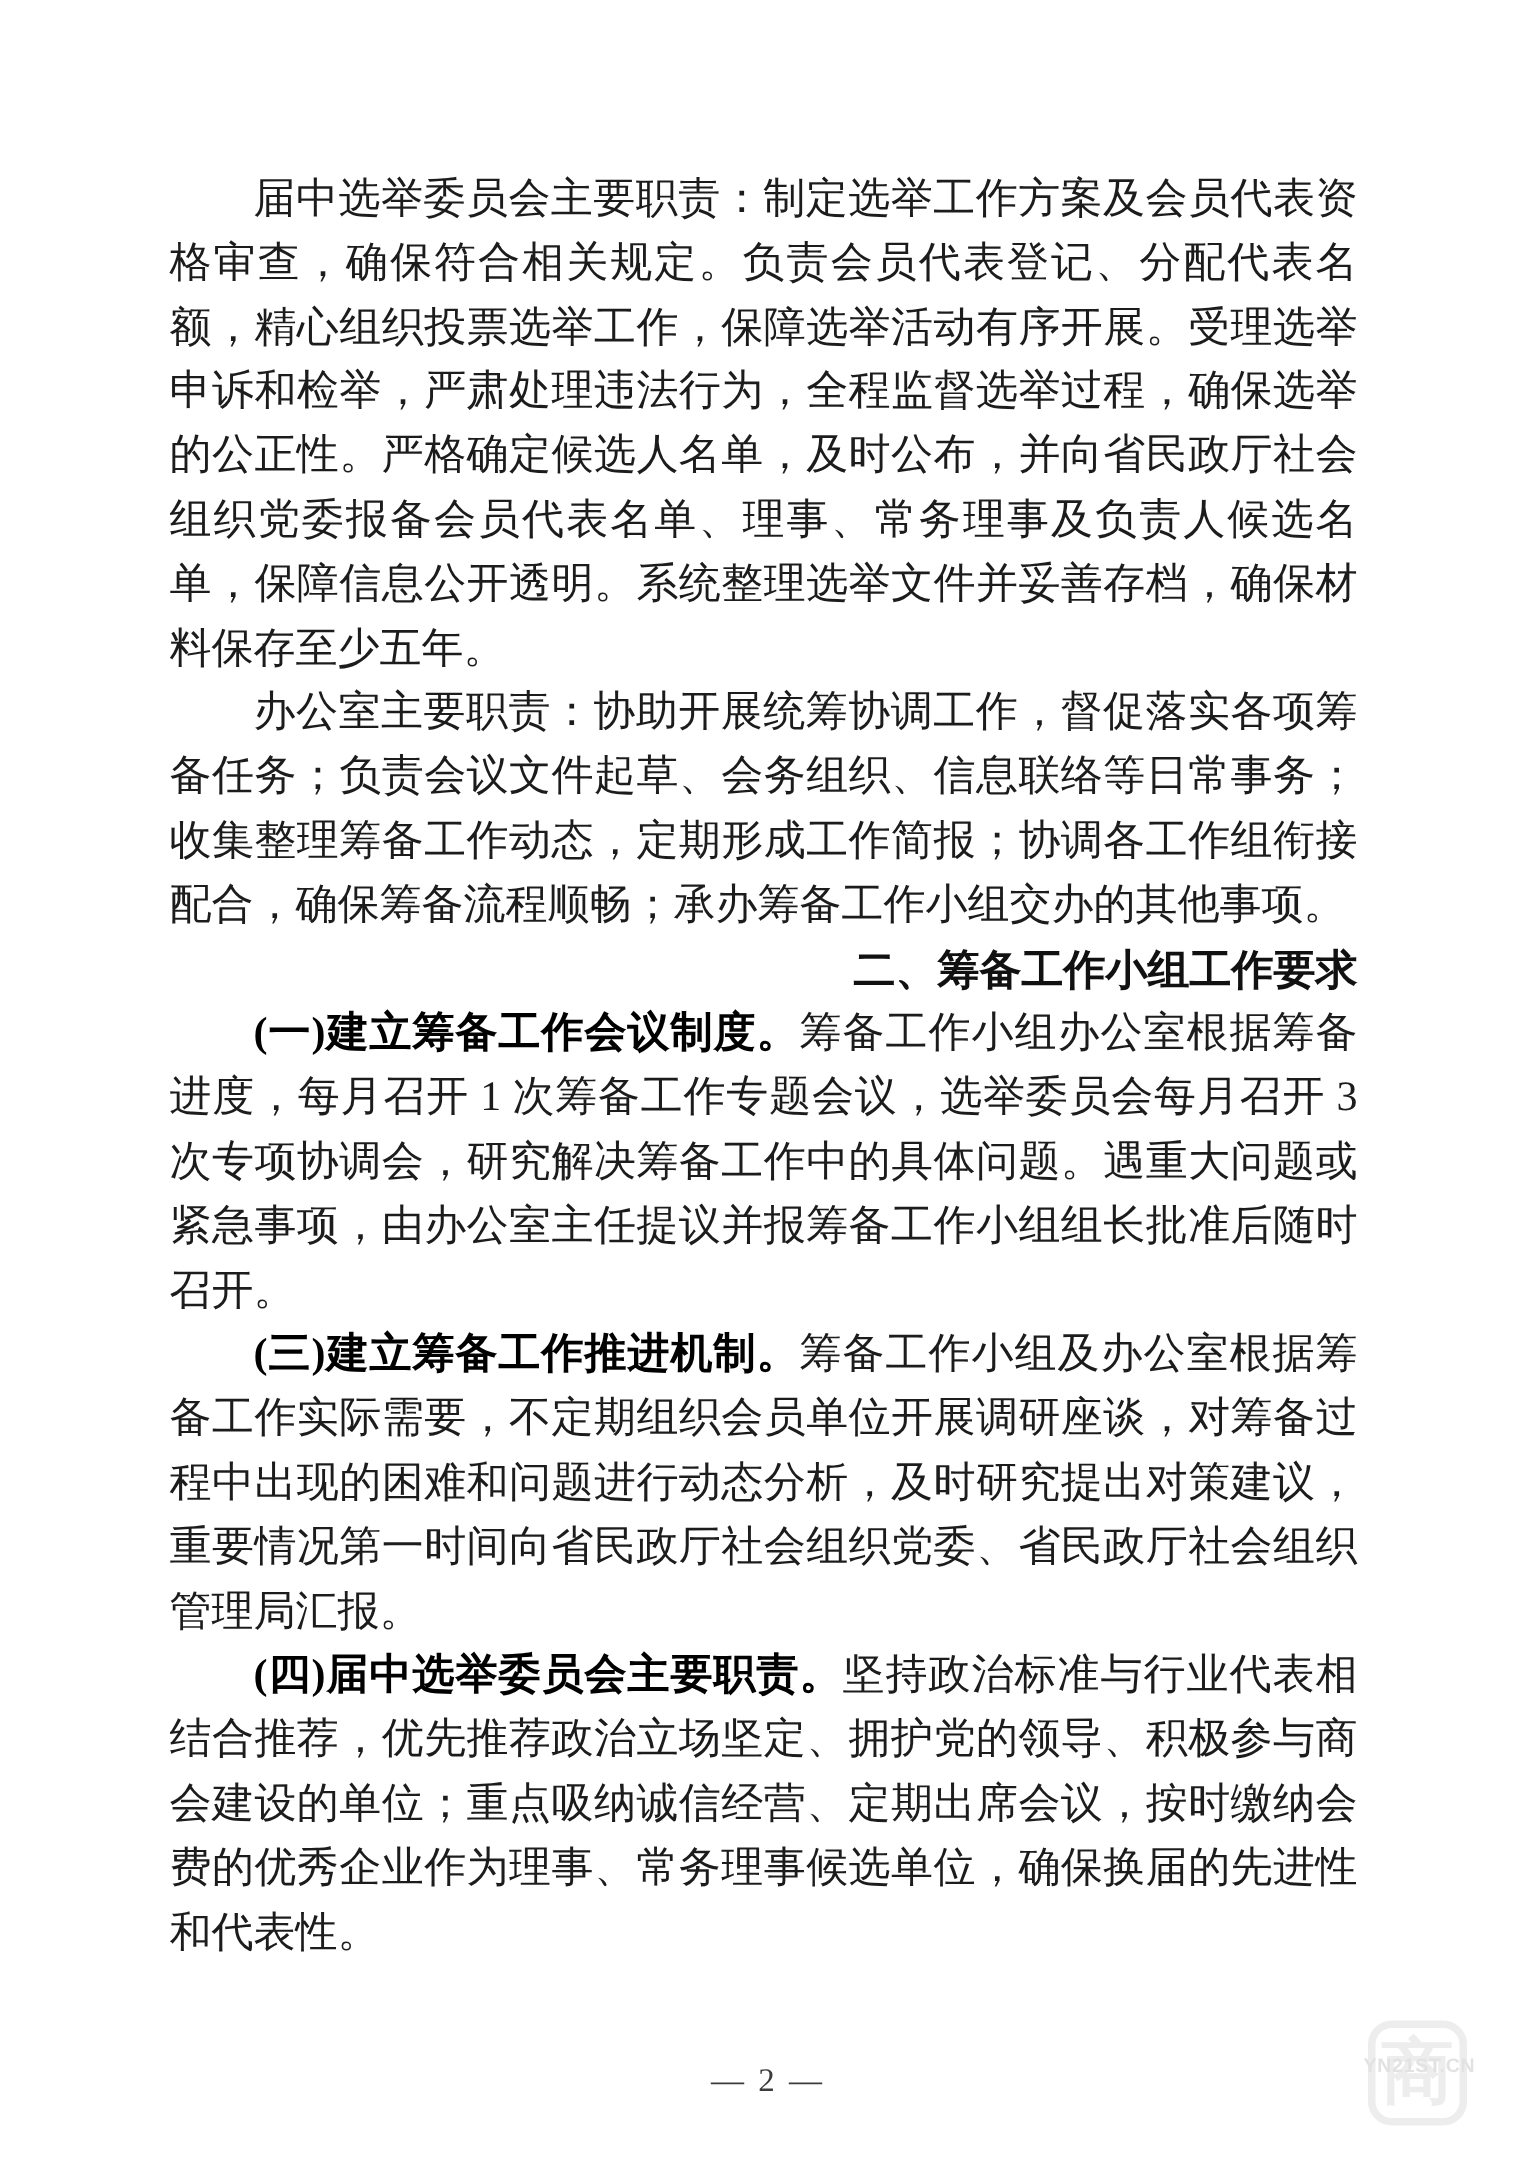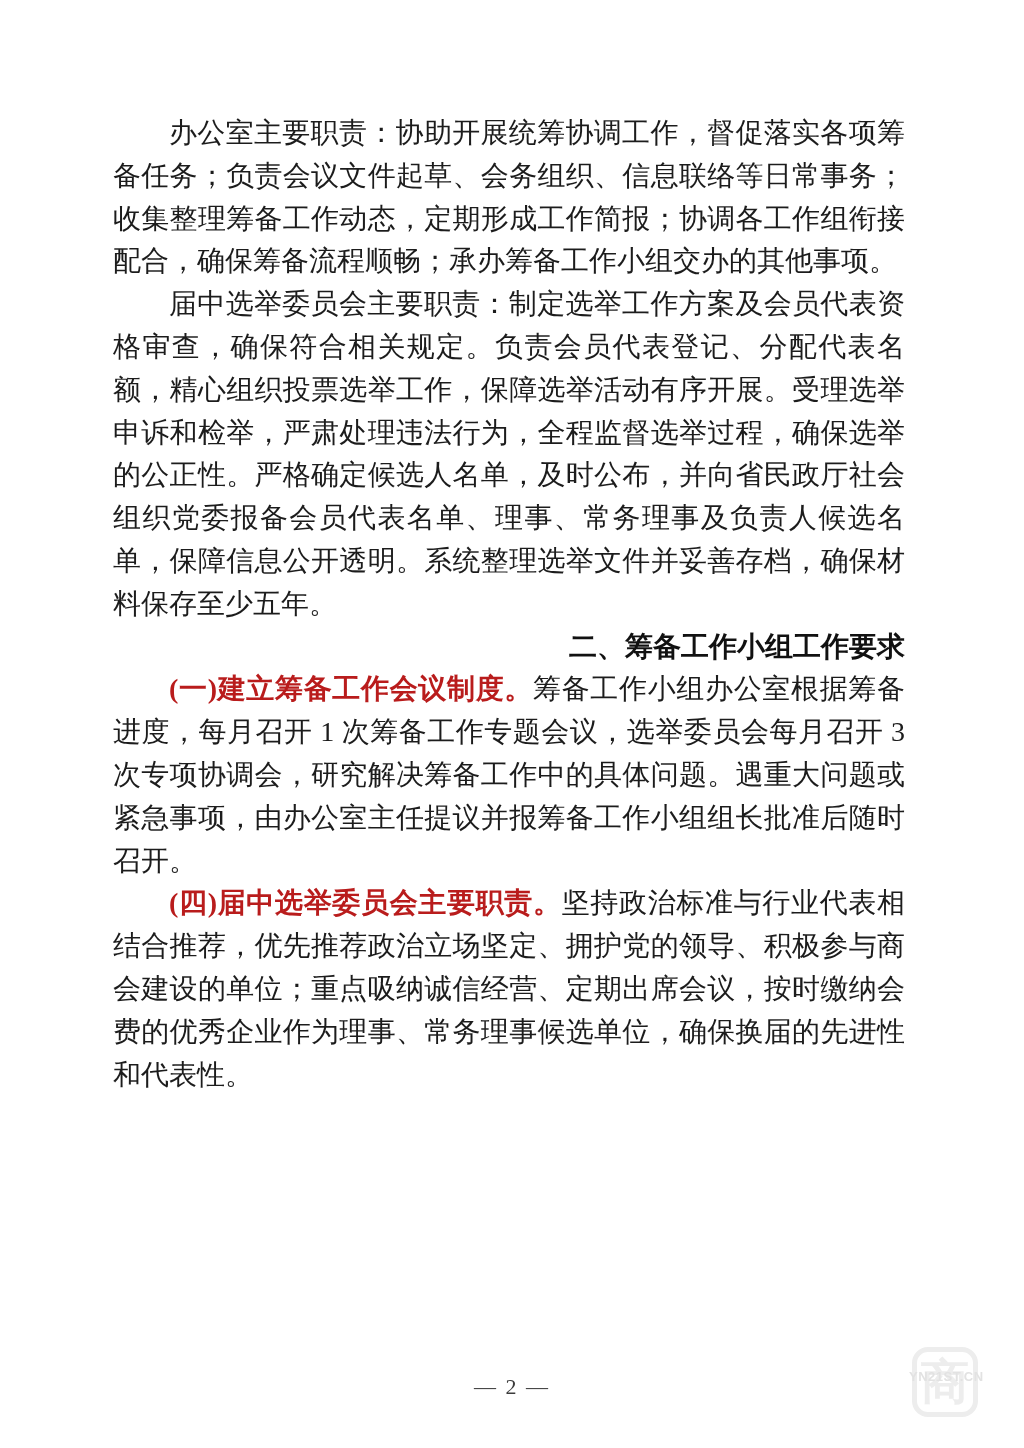--- a/index.html
+++ b/index.html
@@ -37,21 +37,21 @@
 
   p.section-heading {
     font-family: "Liberation Sans", "DejaVu Sans", sans-serif;
     font-weight: 700;
     color: #111111;
     text-align: right;
   }
 
   .item-lead {
     font-weight: 700;
-    color: #b91c1c;
+    color: #000000;
     font-family: Liberation Serif, serif;
   }
 
   .page-number {
     position: absolute;
     left: 0;
     top: 1374px;
     width: 100%;
     text-align: center;
     font-size: 22px;
@@ -99,29 +99,30 @@
     font-weight: 700;
   }
 </style>
 </head>
 <body>
 
 <div class="doc-page">
 
   <div class="text-block">
 
+    <p>届中选举委员会主要职责：制定选举工作方案及会员代表资格审查，确保符合相关规定。负责会员代表登记、分配代表名额，精心组织投票选举工作，保障选举活动有序开展。受理选举申诉和检举，严肃处理违法行为，全程监督选举过程，确保选举的公正性。严格确定候选人名单，及时公布，并向省民政厅社会组织党委报备会员代表名单、理事、常务理事及负责人候选名单，保障信息公开透明。系统整理选举文件并妥善存档，确保材料保存至少五年。</p>
+
     <p>办公室主要职责：协助开展统筹协调工作，督促落实各项筹备任务；负责会议文件起草、会务组织、信息联络等日常事务；收集整理筹备工作动态，定期形成工作简报；协调各工作组衔接配合，确保筹备流程顺畅；承办筹备工作小组交办的其他事项。</p>
-
-    <p>届中选举委员会主要职责：制定选举工作方案及会员代表资格审查，确保符合相关规定。负责会员代表登记、分配代表名额，精心组织投票选举工作，保障选举活动有序开展。受理选举申诉和检举，严肃处理违法行为，全程监督选举过程，确保选举的公正性。严格确定候选人名单，及时公布，并向省民政厅社会组织党委报备会员代表名单、理事、常务理事及负责人候选名单，保障信息公开透明。系统整理选举文件并妥善存档，确保材料保存至少五年。</p>
 
     <p class="section-heading">二、筹备工作小组工作要求</p>
 
     <p><span class="item-lead">(一)建立筹备工作会议制度。</span><span>筹备工作小组办公室根据筹备进度，每月召开 1 次筹备工作专题会议，选举委员会每月召开 3 次专项协调会，研究解决筹备工作中的具体问题。遇重大问题或紧急事项，由办公室主任提议并报筹备工作小组组长批准后随时召开。</span></p>
 
 
+    <p><span class="item-lead">(三)建立筹备工作推进机制。</span><span>筹备工作小组及办公室根据筹备工作实际需要，不定期组织会员单位开展调研座谈，对筹备过程中出现的困难和问题进行动态分析，及时研究提出对策建议，重要情况第一时间向省民政厅社会组织党委、省民政厅社会组织管理局汇报。</span></p>
 
     <p><span class="item-lead">(四)届中选举委员会主要职责。</span><span>坚持政治标准与行业代表相结合推荐，优先推荐政治立场坚定、拥护党的领导、积极参与商会建设的单位；重点吸纳诚信经营、定期出席会议，按时缴纳会费的优秀企业作为理事、常务理事候选单位，确保换届的先进性和代表性。</span></p>
 
   </div>
 
   <div class="page-number">— 2 —</div>
 
   <div class="watermark">
     <span class="watermark-glyph">商</span>
     <span class="watermark-label">YN21ST.CN</span>

